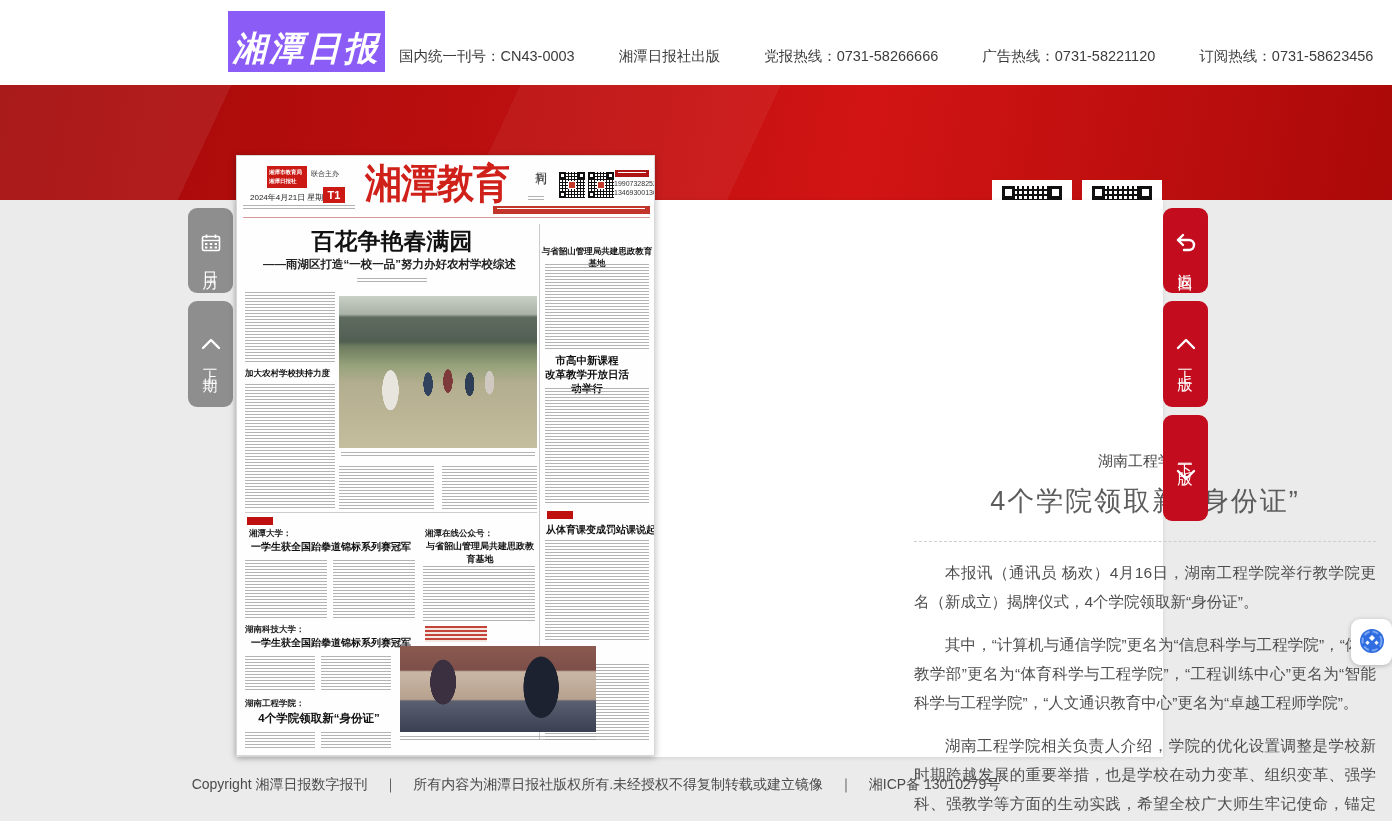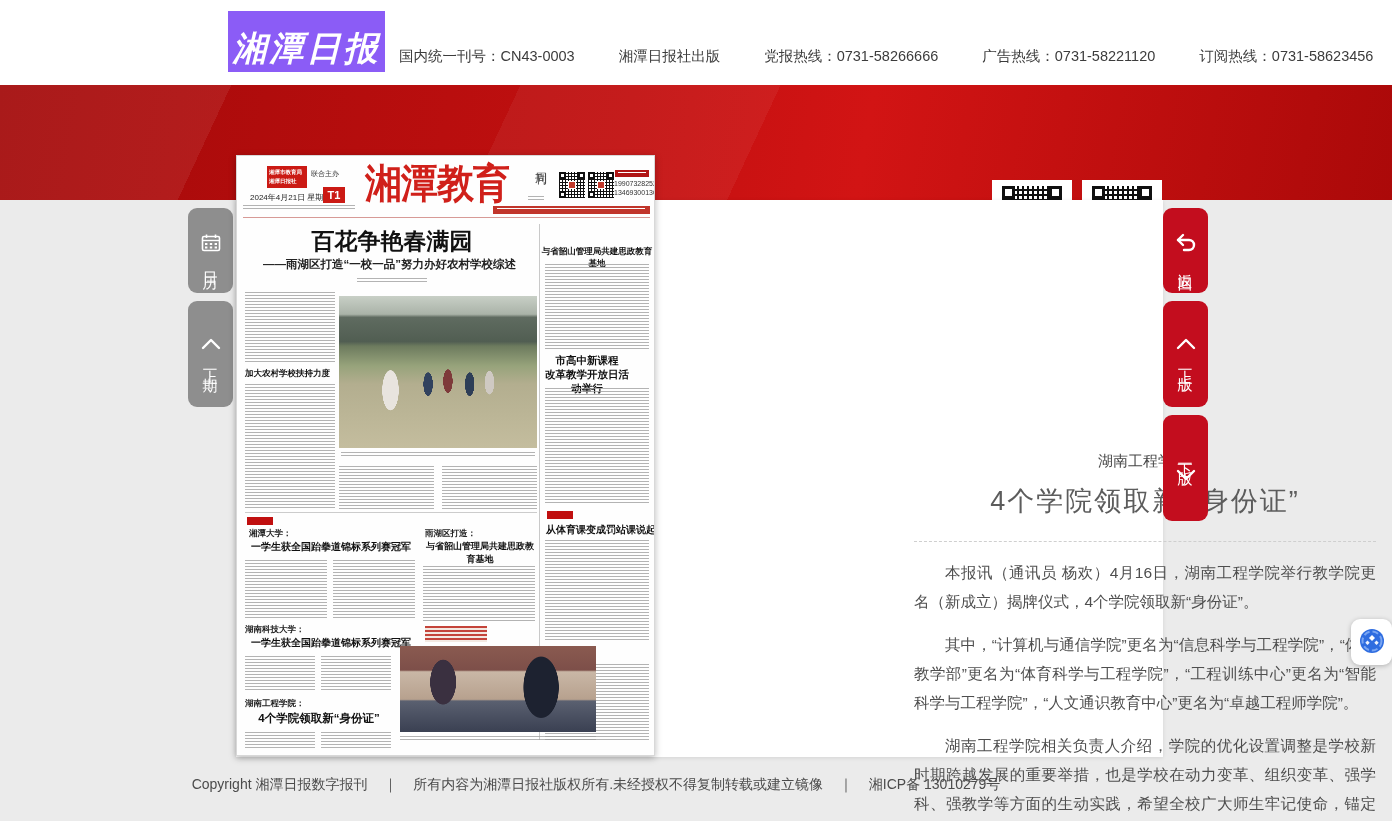--- a/index.html
+++ b/index.html
@@ -245,21 +245,21 @@
     <i class="ft" style="left:308px;top:384px;width:104px;height:100px"></i>
     <div class="np-abs np-tag" style="left:310px;top:496px"></div>
     <i class="ft" style="left:308px;top:508px;width:104px;height:78px"></i>
 
     <div class="np-abs np-tag" style="left:10px;top:361px"></div>
     <span class="np-abs np-kicker" style="left:12px;top:372px">湘潭大学：</span>
     <div class="np-abs np-brief-title" style="left:8px;top:384px;width:172px;font-size:10px">一学生获全国跆拳道锦标系列赛冠军</div>
     <i class="ft" style="left:8px;top:404px;width:82px;height:58px"></i>
     <i class="ft" style="left:96px;top:404px;width:82px;height:58px"></i>
 
-    <span class="np-abs np-kicker" style="left:188px;top:372px">雨湖区打造：</span>
+    <span class="np-abs np-kicker" style="left:188px;top:372px">湘潭在线公众号：</span>
     <div class="np-abs np-brief-title" style="left:186px;top:384px;width:114px;font-size:9px;white-space:normal">与省韶山管理局共建思政教育基地</div>
     <i class="ft" style="left:186px;top:410px;width:112px;height:56px"></i>
     <div class="np-abs promo"></div>
 
     <span class="np-abs np-kicker" style="left:8px;top:468px">湖南科技大学：</span>
     <div class="np-abs np-brief-title" style="left:8px;top:480px;width:172px;font-size:10px">一学生获全国跆拳道锦标系列赛冠军</div>
     <i class="ft" style="left:8px;top:500px;width:70px;height:36px"></i>
     <i class="ft" style="left:84px;top:500px;width:70px;height:36px"></i>
 
     <span class="np-abs np-kicker" style="left:8px;top:542px">湖南工程学院：</span>

